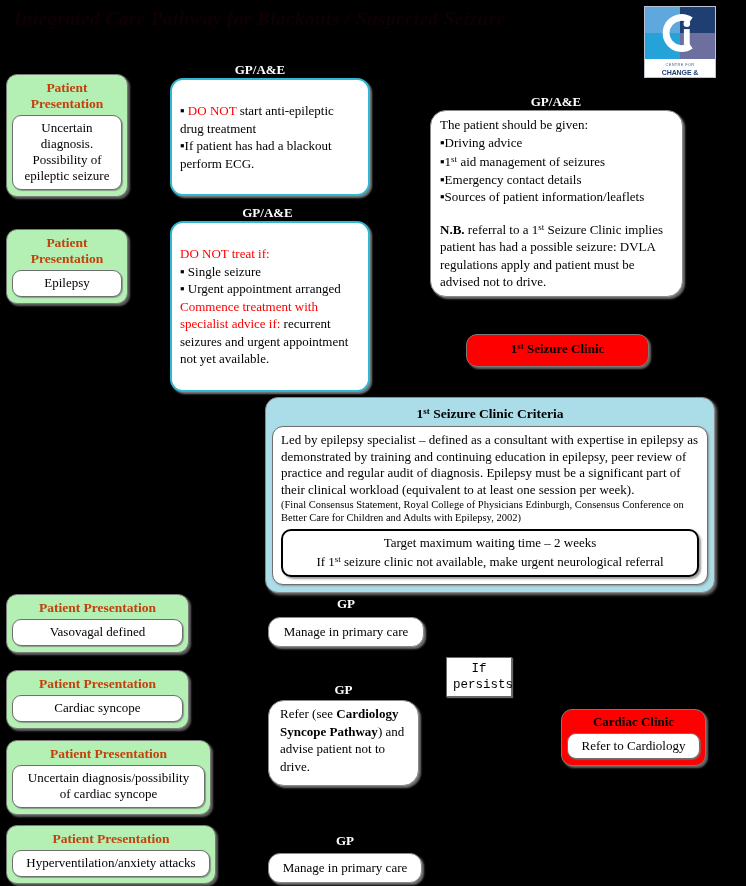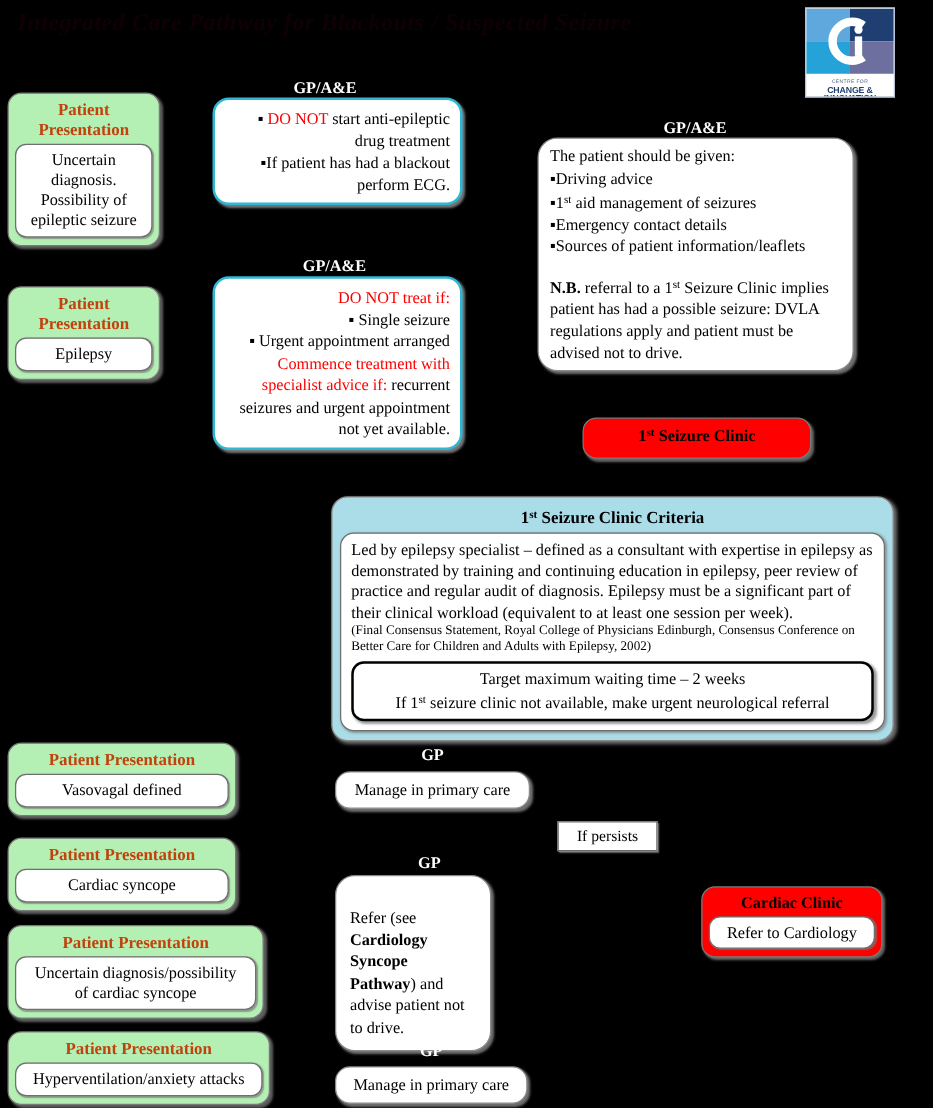--- a/index.html
+++ b/index.html
@@ -103,22 +103,21 @@
   }
 
   
   .card-cyan {
     background: #ffffff;
     border: 2px solid #2fb7d4;
     border-radius: 13px;
     box-shadow: 2px 2px 2px rgba(150,150,150,.8);
     font-size: 13px;
     line-height: 17.5px;
-    padding: 6px 8px;
-    text-align: right;
+    padding: 22px 8px;
   }
 
   
   .card-plain {
     background: #ffffff;
     border: 1px solid #8a8a8a;
     border-radius: 12px;
     box-shadow: 2px 2px 2px rgba(140,140,140,.8);
     font-size: 13px;
     line-height: 17.5px;
@@ -334,24 +333,24 @@
   </div>
 
   <div class="node pp" style="left:6px; top:825px; width:210px;">
     <div class="pp-head">Patient Presentation</div>
     <div class="pp-body">Hyperventilation/anxiety attacks</div>
   </div>
 
   <div class="hdr-label" style="left:268px; top:596px; width:156px;">GP</div>
   <div class="node card-plain" style="left:268px; top:617px; width:156px; text-align:center;">Manage in primary care</div>
 
-  <div class="node card-sharp" style="left:446px; top:657px; width:80px;">If persists</div>
+  <div class="node card-sharp" style="left:446px; top:657px; width:66px;font-family:Liberation Mono, monospace;">If persists</div>
 
   <div class="hdr-label" style="left:268px; top:682px; width:151px;">GP</div>
-  <div class="node card-plain" style="left:268px; top:700px; width:125px; padding:24px 11px 10px 11px; border-radius:16px;">
+  <div class="node card-plain" style="left:268px; top:700px; width:151px; padding:4px 11px 10px 11px; border-radius:16px;">
     <span>Refer (see </span><span class="bold">Cardiology Syncope Pathway</span><span>) and advise patient not to drive.</span>
   </div>
 
   <div class="node clinic" style="left:561px; top:709px; width:145px;">
     <div class="clinic-head">Cardiac Clinic</div>
     <div class="clinic-body">Refer to Cardiology</div>
   </div>
 
   <div class="hdr-label" style="left:268px; top:833px; width:154px;">GP</div>
   <div class="node card-plain" style="left:268px; top:853px; width:154px; text-align:center;">Manage in primary care</div>

